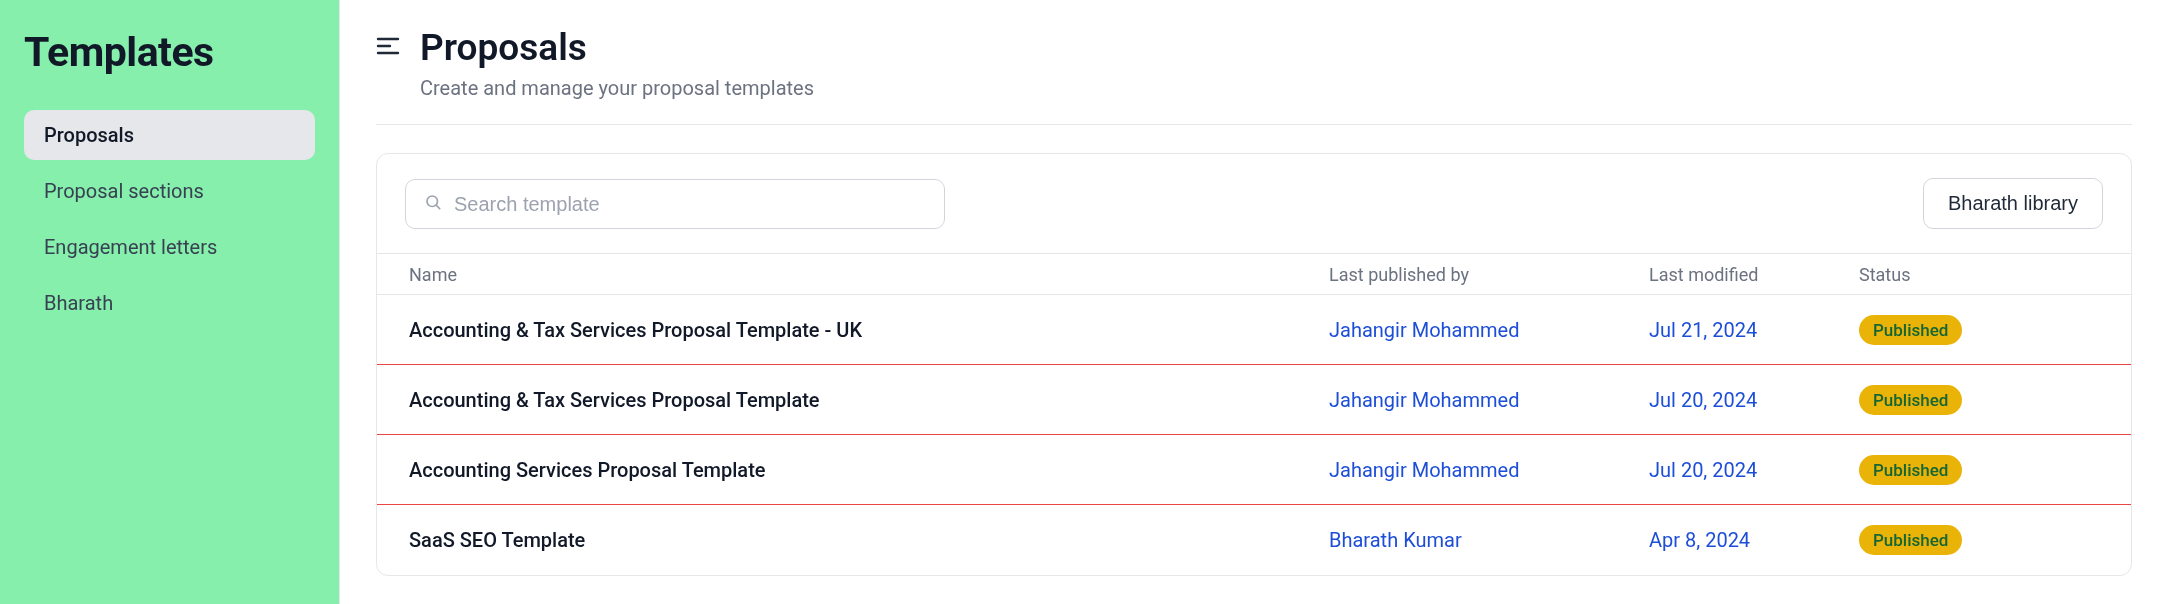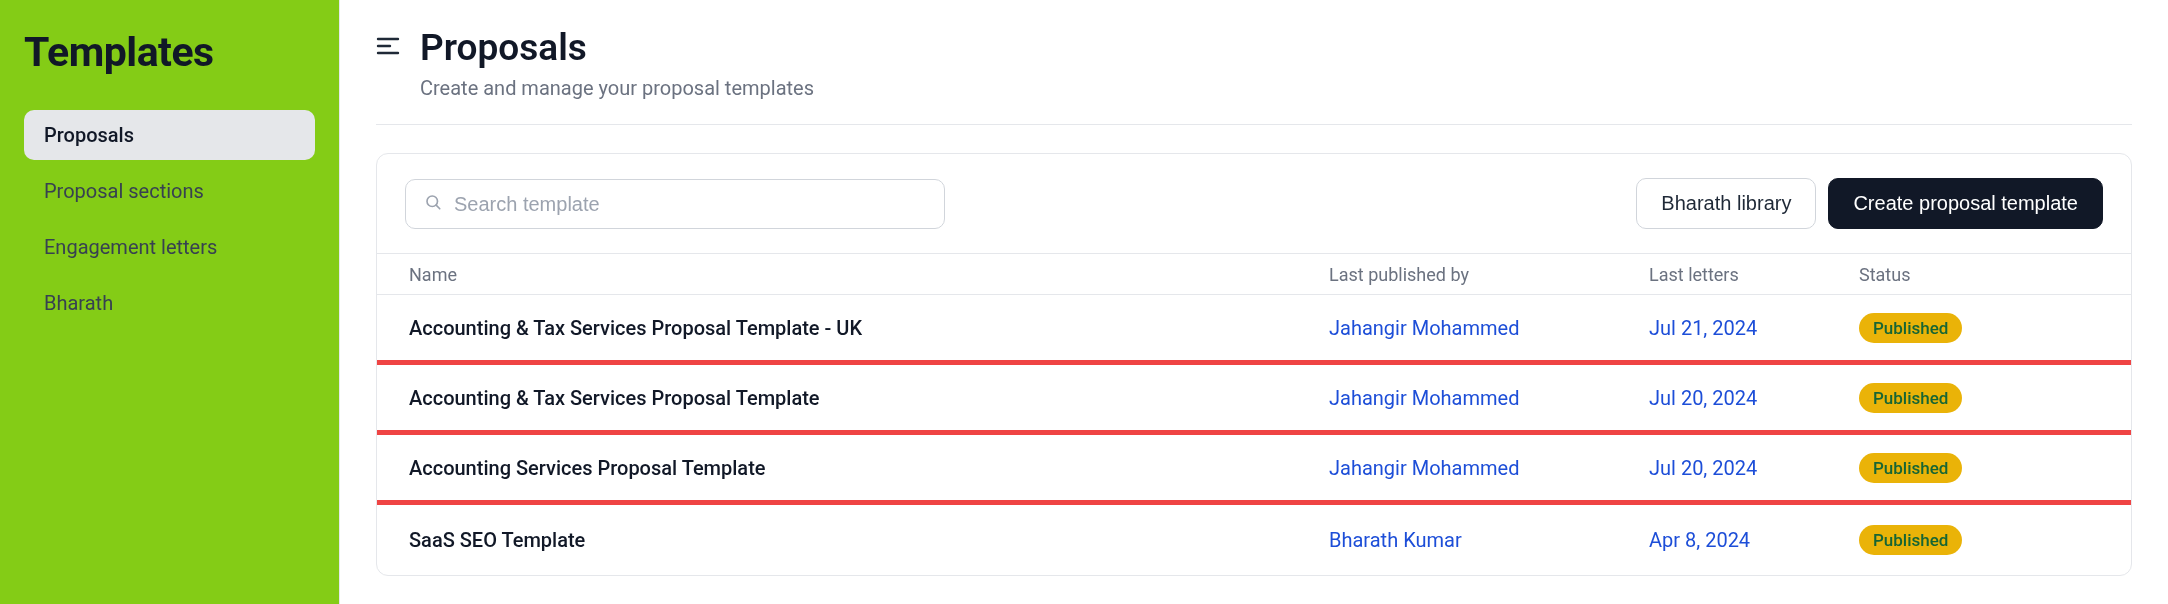--- a/index.html
+++ b/index.html
@@ -11,21 +11,21 @@
     font-family: -apple-system, BlinkMacSystemFont, "Segoe UI", Roboto, Helvetica, Arial, sans-serif;
     background: #fff;
     color: #1f2937;
     display: flex;
     width: 2168px;
     height: 604px;
     font-size: 20px;
   }
   .sidebar {
     width: 340px;
-    background: #84cc16;
+    background: #86efac;
     border-right: 1px solid #e5e7eb;
     padding: 28px 24px;
   }
   .sidebar-title {
     font-size: 41px;
     font-weight: 700;
     letter-spacing: -0.5px;
     color: #111827;
     margin-bottom: 34px;
   }
@@ -131,21 +131,21 @@
   }
   .table-header {
     height: 42px;
     border-top: 1px solid #e5e7eb;
     border-bottom: 1px solid #e5e7eb;
     font-size: 18px;
     color: #6b7280;
   }
   .table-row {
     height: 70px;
-    border-bottom: 5px solid #ef4444;
+    border-bottom: 1px solid #ef4444;
   }
   .table-row:last-child { border-bottom: none; }
   .cell-name {
     font-size: 20px;
     font-weight: 500;
     color: #111827;
   }
   .cell-muted {
     font-size: 20px;
     color: #1d4ed8;
@@ -202,27 +202,26 @@
         <span>
           <svg width="18" height="18" viewBox="0 0 24 24" fill="none" stroke="#9ca3af" stroke-width="2.2" stroke-linecap="round">
             <circle cx="11" cy="11" r="7"></circle>
             <line x1="21" y1="21" x2="16.2" y2="16.2"></line>
           </svg>
         </span>
         <input class="search-input" type="text" placeholder="Search template" style="">
       </div>
       <div class="spacer"></div>
       <button class="btn btn-secondary">Bharath library</button>
-      <button class="btn btn-primary">Create proposal template</button>
     </div>
 
     <div class="table-header">
       <div>Name</div>
       <div>Last published by</div>
-      <div>Last letters</div>
+      <div>Last modified</div>
       <div>Status</div>
     </div>
 
     <div class="table-row">
       <div class="cell-name">Accounting &amp; Tax Services Proposal Template - UK</div>
       <div class="cell-muted">Jahangir Mohammed</div>
       <div class="cell-muted">Jul 21, 2024</div>
       <div>
         <span class="badge">Published</span>
       </div>

